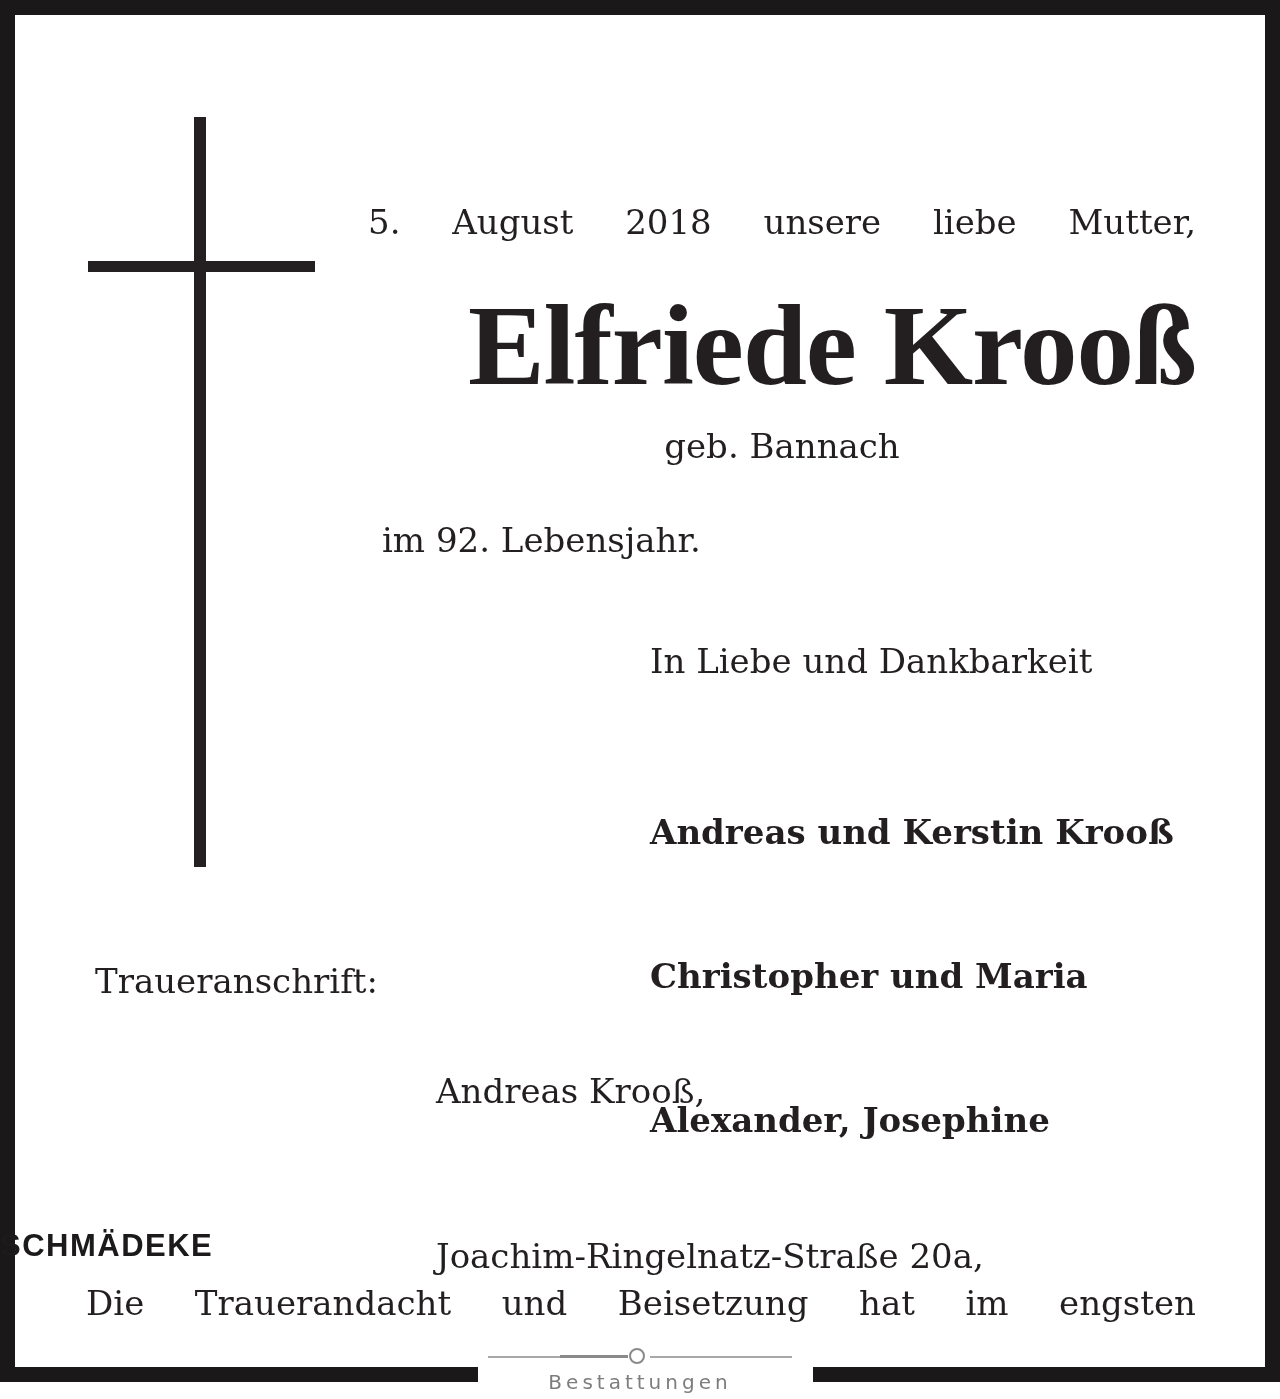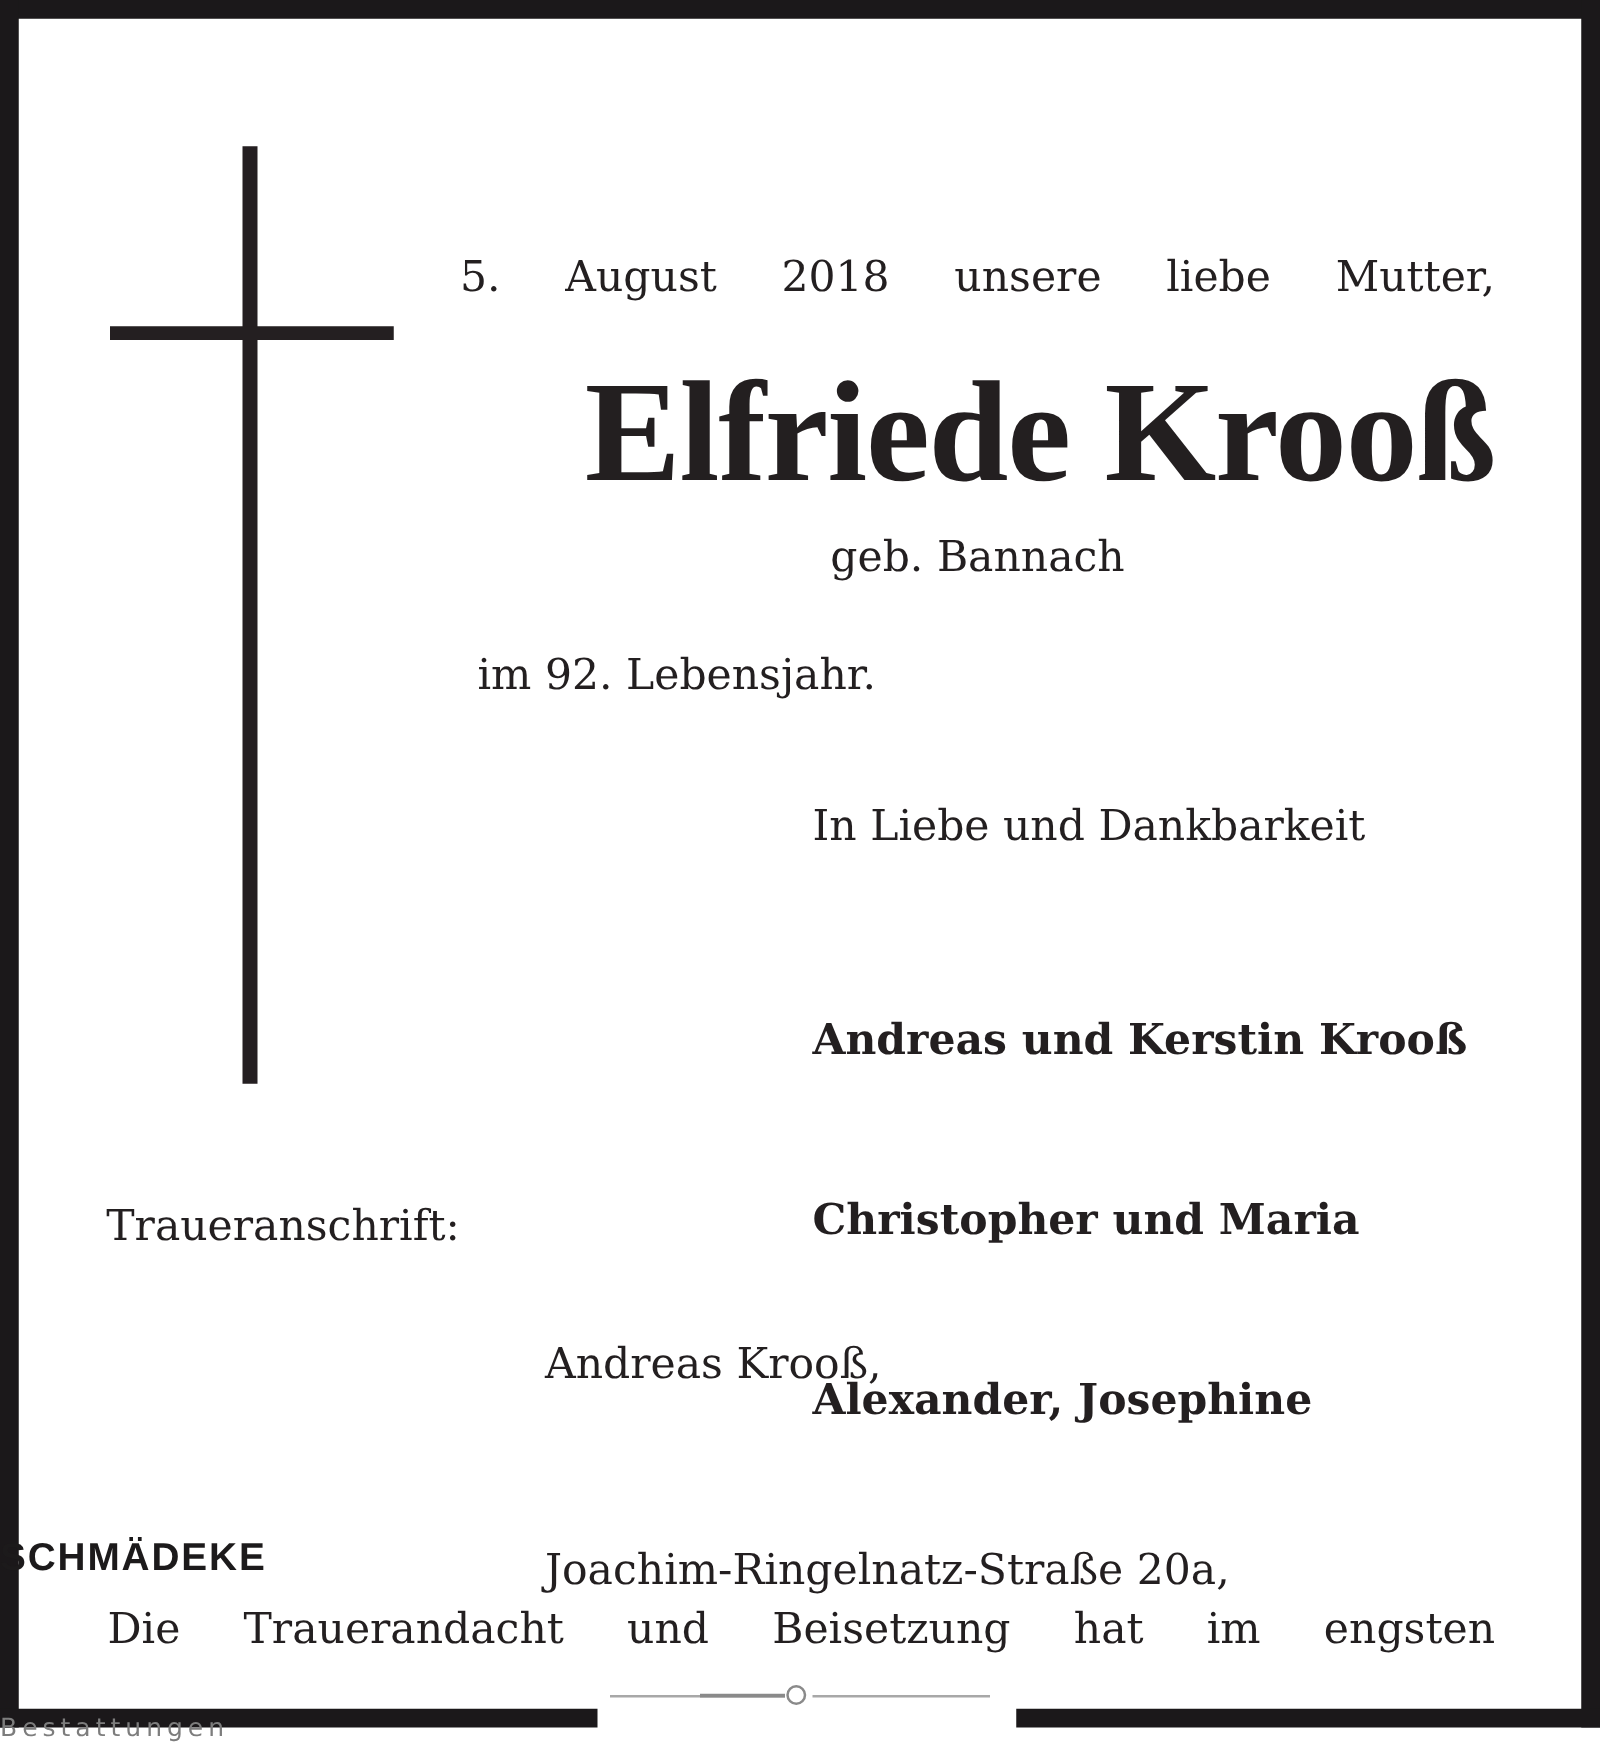--- a/index.html
+++ b/index.html
@@ -30,42 +30,42 @@
   .just { text-align: justify; text-align-last: justify; }
 
   .intro   { left: 368px; top: 102px; width: 828px; }
   .name    { left: 368px; top: 288px; width: 828px; text-align: right;
              font-family: "Liberation Serif", serif; font-weight: bold;
              font-size: 115px; line-height: 1; letter-spacing: -1px; }
   .maiden  { left: 368px; top: 424px; width: 828px; text-align: center; line-height: 44px; }
   .ageline { left: 368px; top: 516px; margin-left: 14px; }
   .farewell{ left: 650px; top: 637px; }
   .mourners{ left: 650px; top: 712px; font-weight: bold; }
-  .addr-label { left: 85px;  top: 954px; line-height: 55px; }
+  .addr-label { left: 95px;  top: 954px; line-height: 55px; }
   .addr-lines { left: 436px; top: 954px; line-height: 55px; }
   .closing { left: 86px; top: 1176px; width: 1110px; line-height: 51px; }
 
   
   .logo-brand {
     position: absolute; left: 0; top: 1230px; width: 1280px;
     text-align: left; font-family: "Liberation Sans", sans-serif;
     font-weight: bold; font-size: 31px; line-height: 1; letter-spacing: 1.5px;
     color: #1c1a1b;
   }
   .rule-seg { position: absolute; top: 1356px; height: 2px; background: #a8a8a8; }
   .rule-left  { left: 488px; width: 140px; }
   .rule-left-bold { left: 560px; width: 68px; height: 3px; top: 1355px; background: #8a8a8a; position:absolute;}
   .rule-right { left: 650px; width: 142px; }
   .logo-ring {
     position: absolute; left: 629px; top: 1348px; width: 16px; height: 16px;
     border: 2px solid #8a8a8a; border-radius: 50%; background: #ffffff;
     box-sizing: border-box;
   }
   .logo-tagline {
-    position: absolute; left: 0; top: 1371px; width: 1280px; 
+    position: absolute; left: 0; top: 1371px; width: 1280px; text-align: center;
     font-family: "DejaVu Sans", sans-serif; font-size: 20px; line-height: 1.1;
     letter-spacing: 4px; color: #7d7d7d;
   }
 </style>
 </head>
 <body>
 
 <div class="page">
 
   <div class="frame frame-top"></div>

